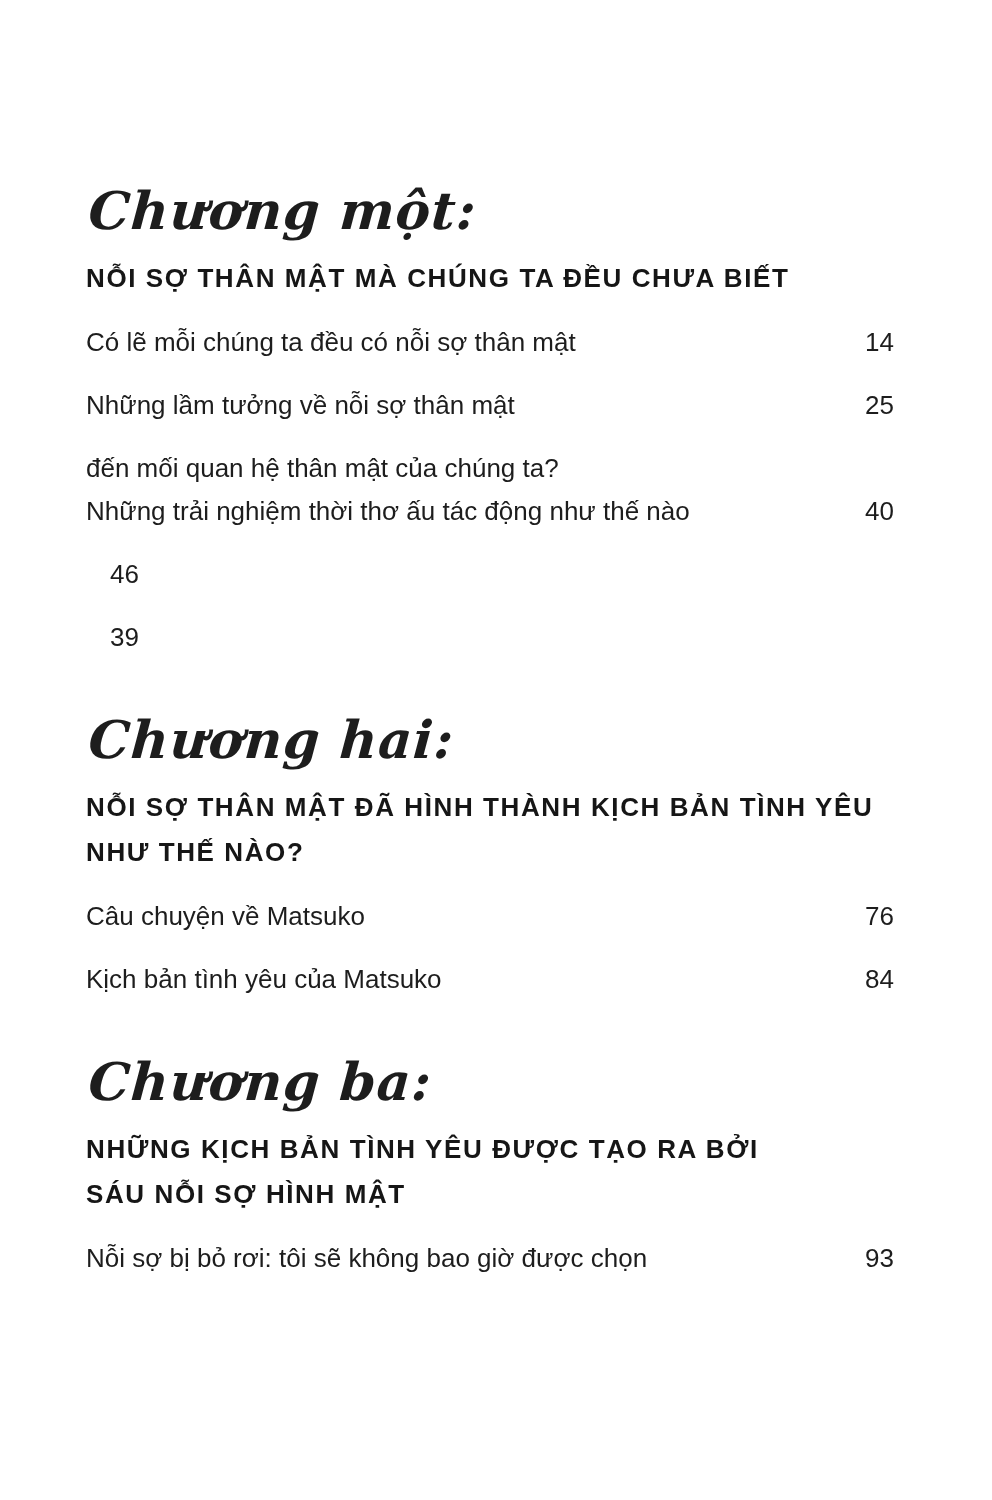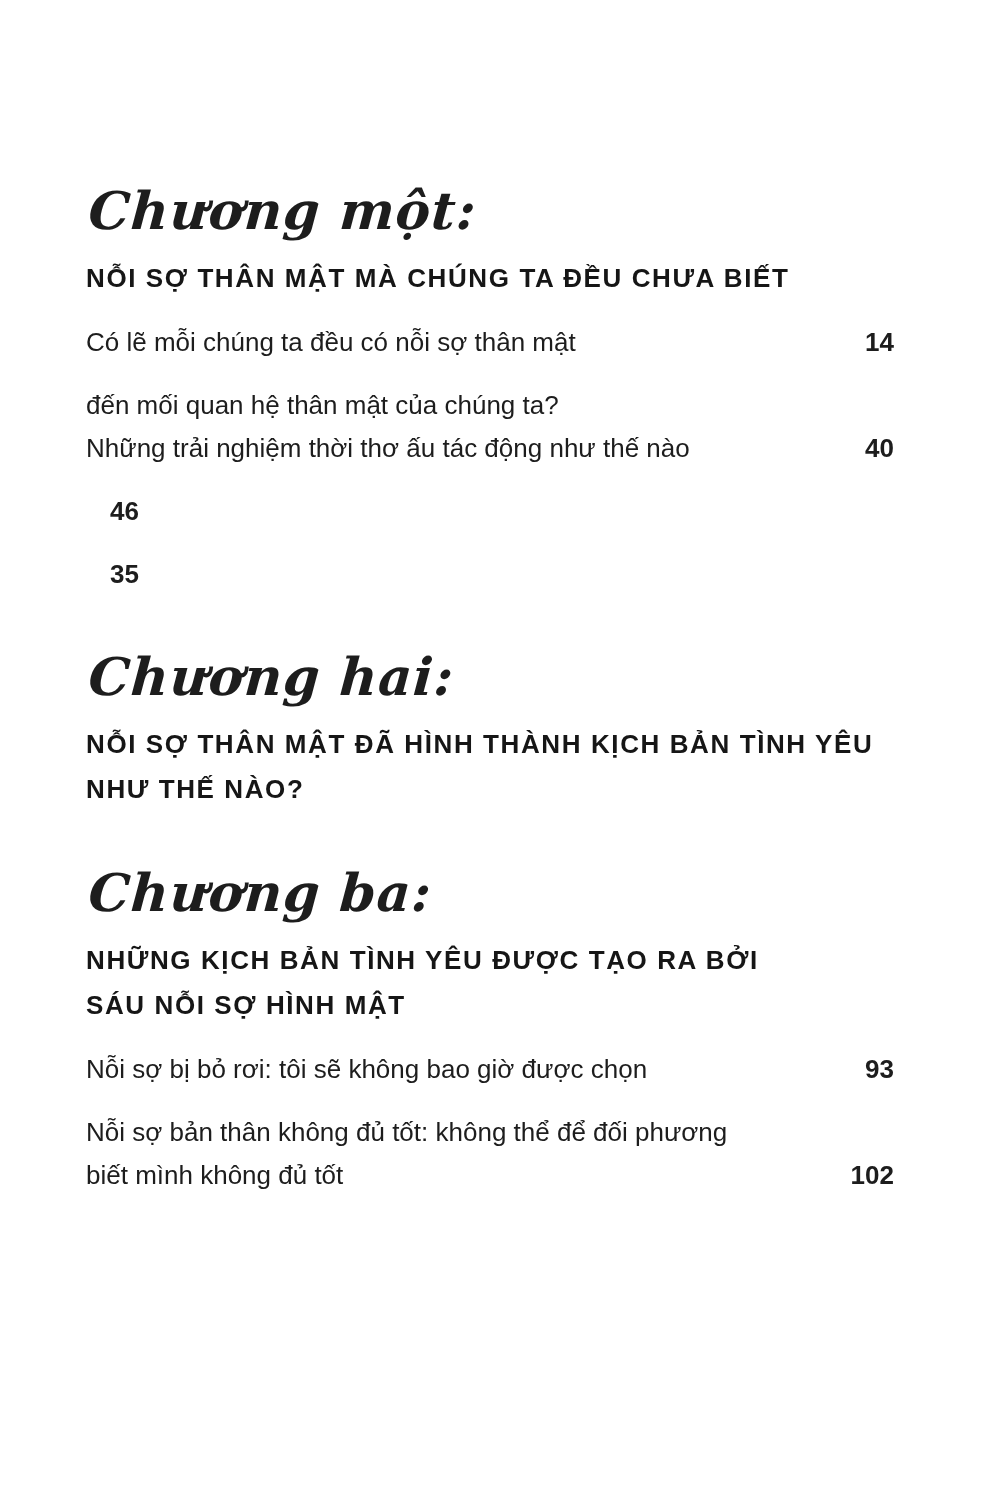--- a/index.html
+++ b/index.html
@@ -55,21 +55,20 @@
     margin-bottom: 17px;
     margin-top: 20px;
   }
   .entry-lines { min-width: 0; }
   .entry-lines .line { display: block; white-space: nowrap; }
   .entry-page {
     flex: none;
     padding-left: 24px;
     font-size: 26px;
     line-height: 43px;
-    font-weight: bold;
   }
 </style>
 </head>
 <body>
 
 <div class="page">
 
   <section class="chapter">
     <h2 class="script-title">Chương một:</h2>
     <h3 class="subtitle">
@@ -77,58 +76,71 @@
     </h3>
     <div class="entries">
       <div class="entry">
         <div class="entry-lines">
           <span class="line">Có lẽ mỗi chúng ta đều có nỗi sợ thân mật</span>
         </div>
         <div class="entry-page">14</div>
       </div>
       <div class="entry">
         <div class="entry-lines">
+          <span class="line">Những lầm tưởng về nỗi sợ thân mật</span>
+        </div>
+        <div class="entry-page">25</div>
+      </div>
+      <div class="entry">
+        <div class="entry-lines">
           <span class="line">đến mối quan hệ thân mật của chúng ta?</span>
           <span class="line">Những trải nghiệm thời thơ ấu tác động như thế nào</span>
         </div>
         <div class="entry-page">40</div>
       </div>
       <div class="entry">
         <div class="entry-page">46</div>
       </div>
       <div class="entry">
-        <div class="entry-page">35</div>
+        <div class="entry-page">39</div>
       </div>
     </div>
   </section>
 
   <section class="chapter">
     <h2 class="script-title">Chương hai:</h2>
     <h3 class="subtitle">
       <span class="line">NỖI SỢ THÂN MẬT ĐÃ HÌNH THÀNH KỊCH BẢN TÌNH YÊU</span>
       <span class="line">NHƯ THẾ NÀO?</span>
     </h3>
+    <div class="entries">
+      <div class="entry">
+        <div class="entry-lines">
+          <span class="line">Câu chuyện về Matsuko</span>
+        </div>
+        <div class="entry-page">76</div>
+      </div>
+      <div class="entry">
+        <div class="entry-lines">
+          <span class="line">Kịch bản tình yêu của Matsuko</span>
+        </div>
+        <div class="entry-page">84</div>
+      </div>
+    </div>
   </section>
 
   <section class="chapter">
     <h2 class="script-title">Chương ba:</h2>
     <h3 class="subtitle">
       <span class="line">NHỮNG KỊCH BẢN TÌNH YÊU ĐƯỢC TẠO RA BỞI</span>
       <span class="line">SÁU NỖI SỢ HÌNH MẬT</span>
     </h3>
     <div class="entries">
       <div class="entry">
         <div class="entry-lines">
           <span class="line">Nỗi sợ bị bỏ rơi: tôi sẽ không bao giờ được chọn</span>
         </div>
         <div class="entry-page">93</div>
       </div>
-      <div class="entry">
-        <div class="entry-lines">
-          <span class="line">Nỗi sợ bản thân không đủ tốt: không thể để đối phương</span>
-          <span class="line">biết mình không đủ tốt</span>
-        </div>
-        <div class="entry-page">102</div>
-      </div>
     </div>
   </section>
 
 </div>
 
 </body></html>

